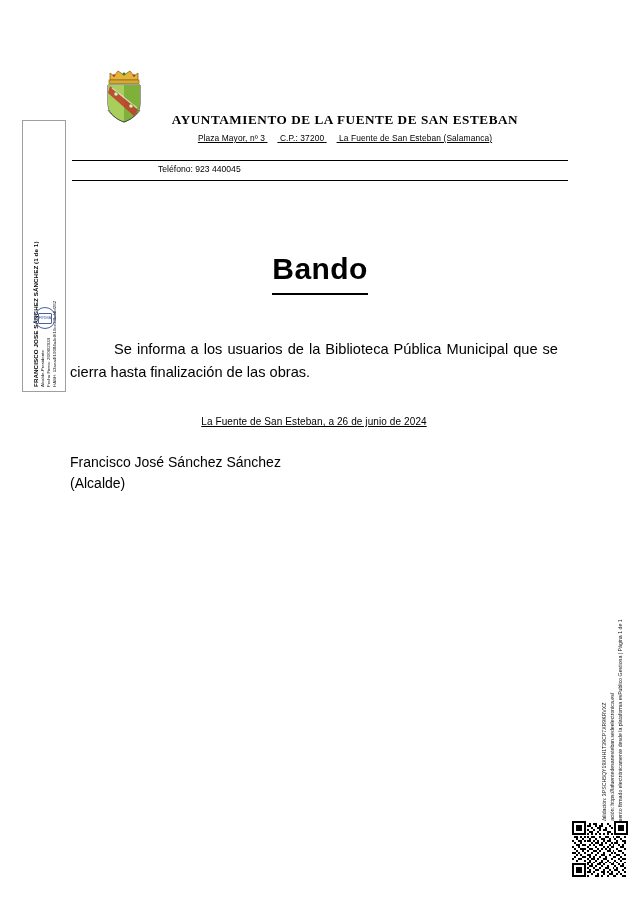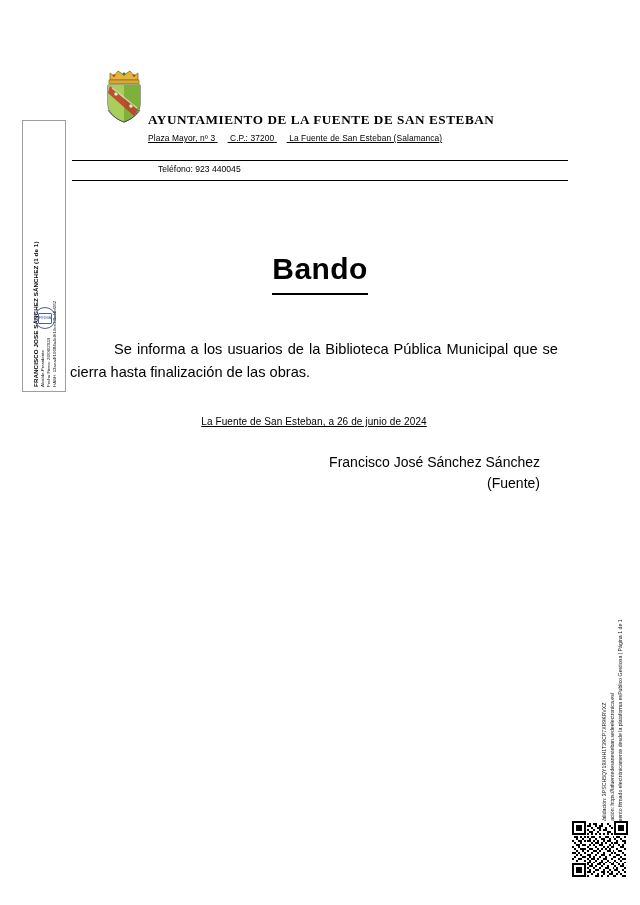--- a/index.html
+++ b/index.html
@@ -94,23 +94,24 @@
   .crest {
     position: absolute;
     left: 98px;
     top: 64px;
     width: 52px;
     height: 62px;
   }
 
   .header {
     position: absolute;
-    left: 148px;
+    left: 140px;
     top: 112px;
     width: 410px;
+    text-align: center;
   }
   .org-title {
     font-family: "Liberation Serif", serif;
     font-weight: bold;
     font-size: 13.2px;
     letter-spacing: .55px;
     line-height: 1.2;
   }
   .org-addr {
     font-size: 8.4px;
@@ -184,21 +185,21 @@
     text-align: center;
     letter-spacing: .1px;
     text-decoration: underline;
   }
 
   .signer {
     position: absolute;
     left: 70px;
     top: 452px;
     width: 470px;
-    text-align: right;
+    text-align: left;
     font-size: 14px;
     line-height: 1.5;
   }
   .signer .role { display: block; }
 
   
   .verif {
     position: absolute;
     right: 6px;
     top: 505px;
@@ -294,21 +295,21 @@
   <div class="rule2"></div>
 
   <div class="doc-title"><span>Bando</span></div>
 
   <div class="body-para"><span class="indent"></span><span>Se informa a los usuarios de la Biblioteca Pública Municipal que se cierra hasta finalización de las obras.</span></div>
 
   <div class="place-date">La Fuente de San Esteban, a 26 de junio de 2024</div>
 
   <div class="signer">
     <span>Francisco José Sánchez Sánchez</span>
-    <span class="role">(Fuente)</span>
+    <span class="role">(Alcalde)</span>
   </div>
 
   <div class="verif">
     <div class="verif-rot">
       <div class="verif-line">Cód. Validación: 3PSCH5QY19XHH1T39CP7XR9KRVXZ</div>
       <div class="verif-line">Verificación: https://lafuentedesanesteban.sedeelectronica.es/</div>
       <div class="verif-line">Documento firmado electrónicamente desde la plataforma esPublico Gestiona | Página 1 de 1</div>
     </div>
   </div>
 

